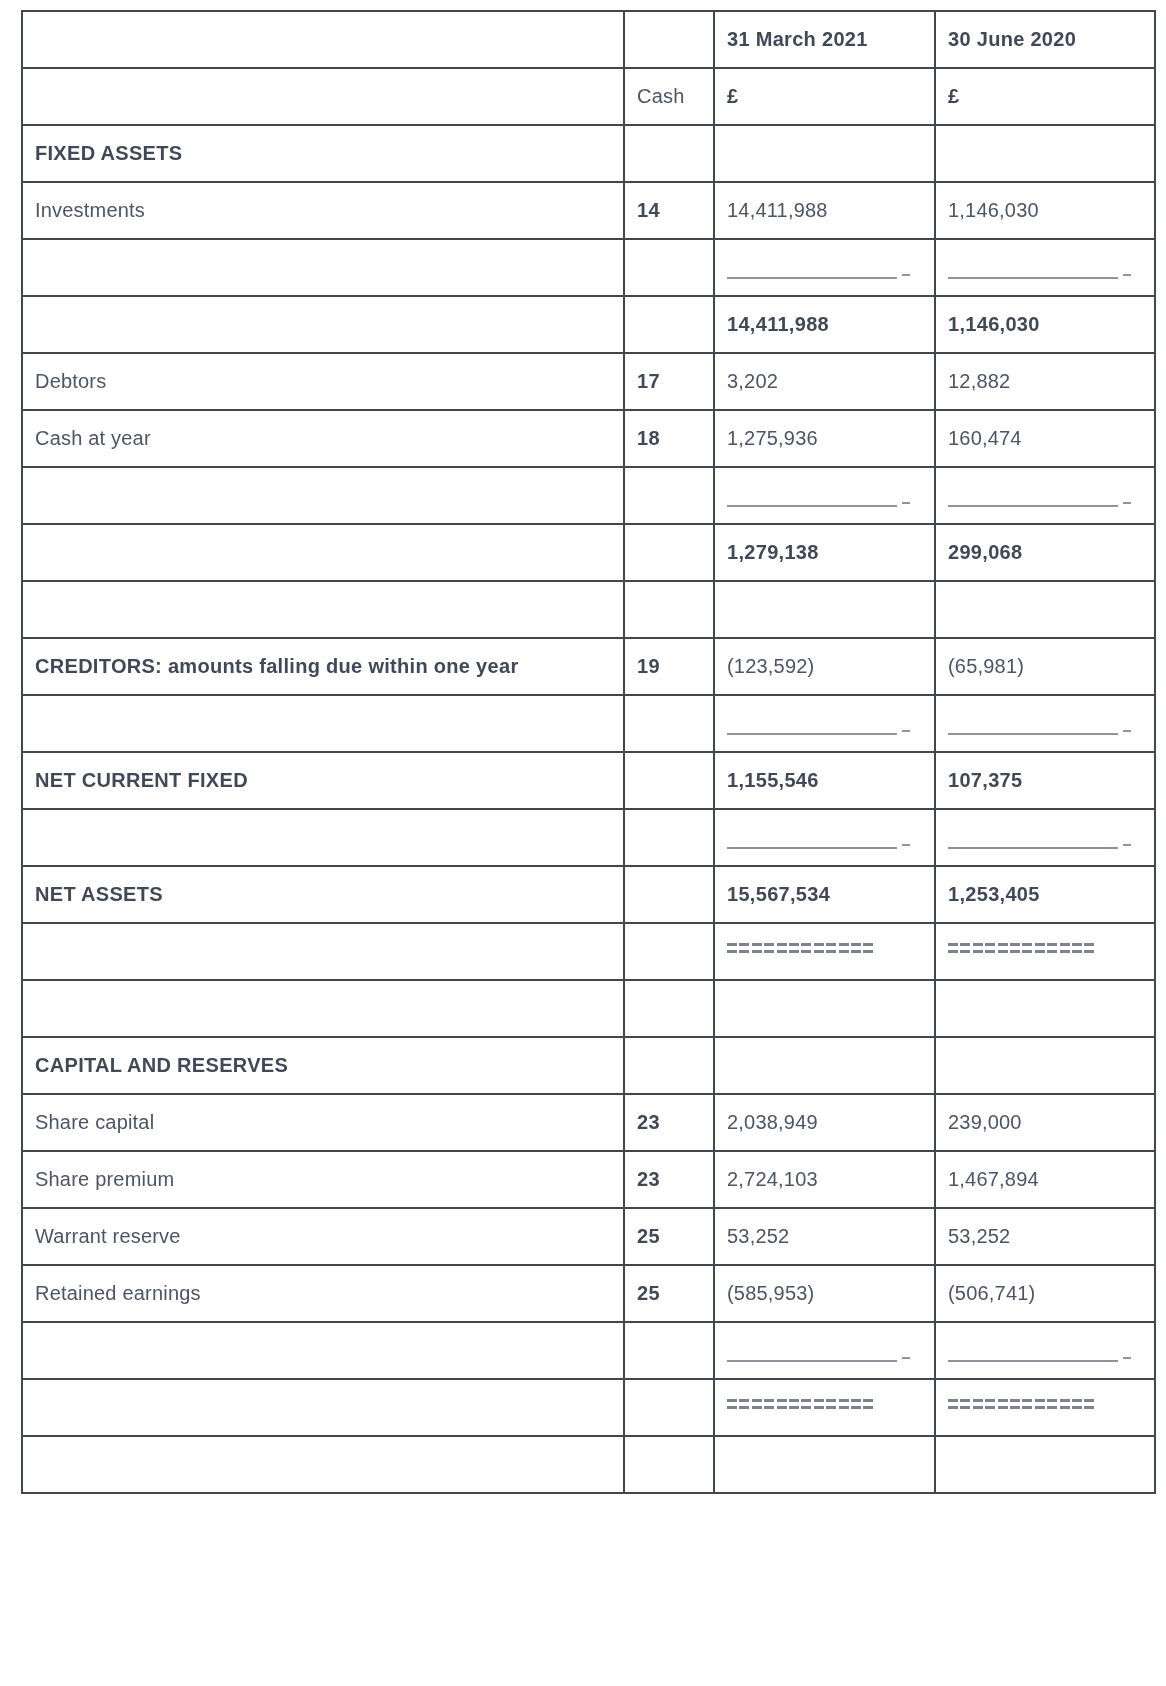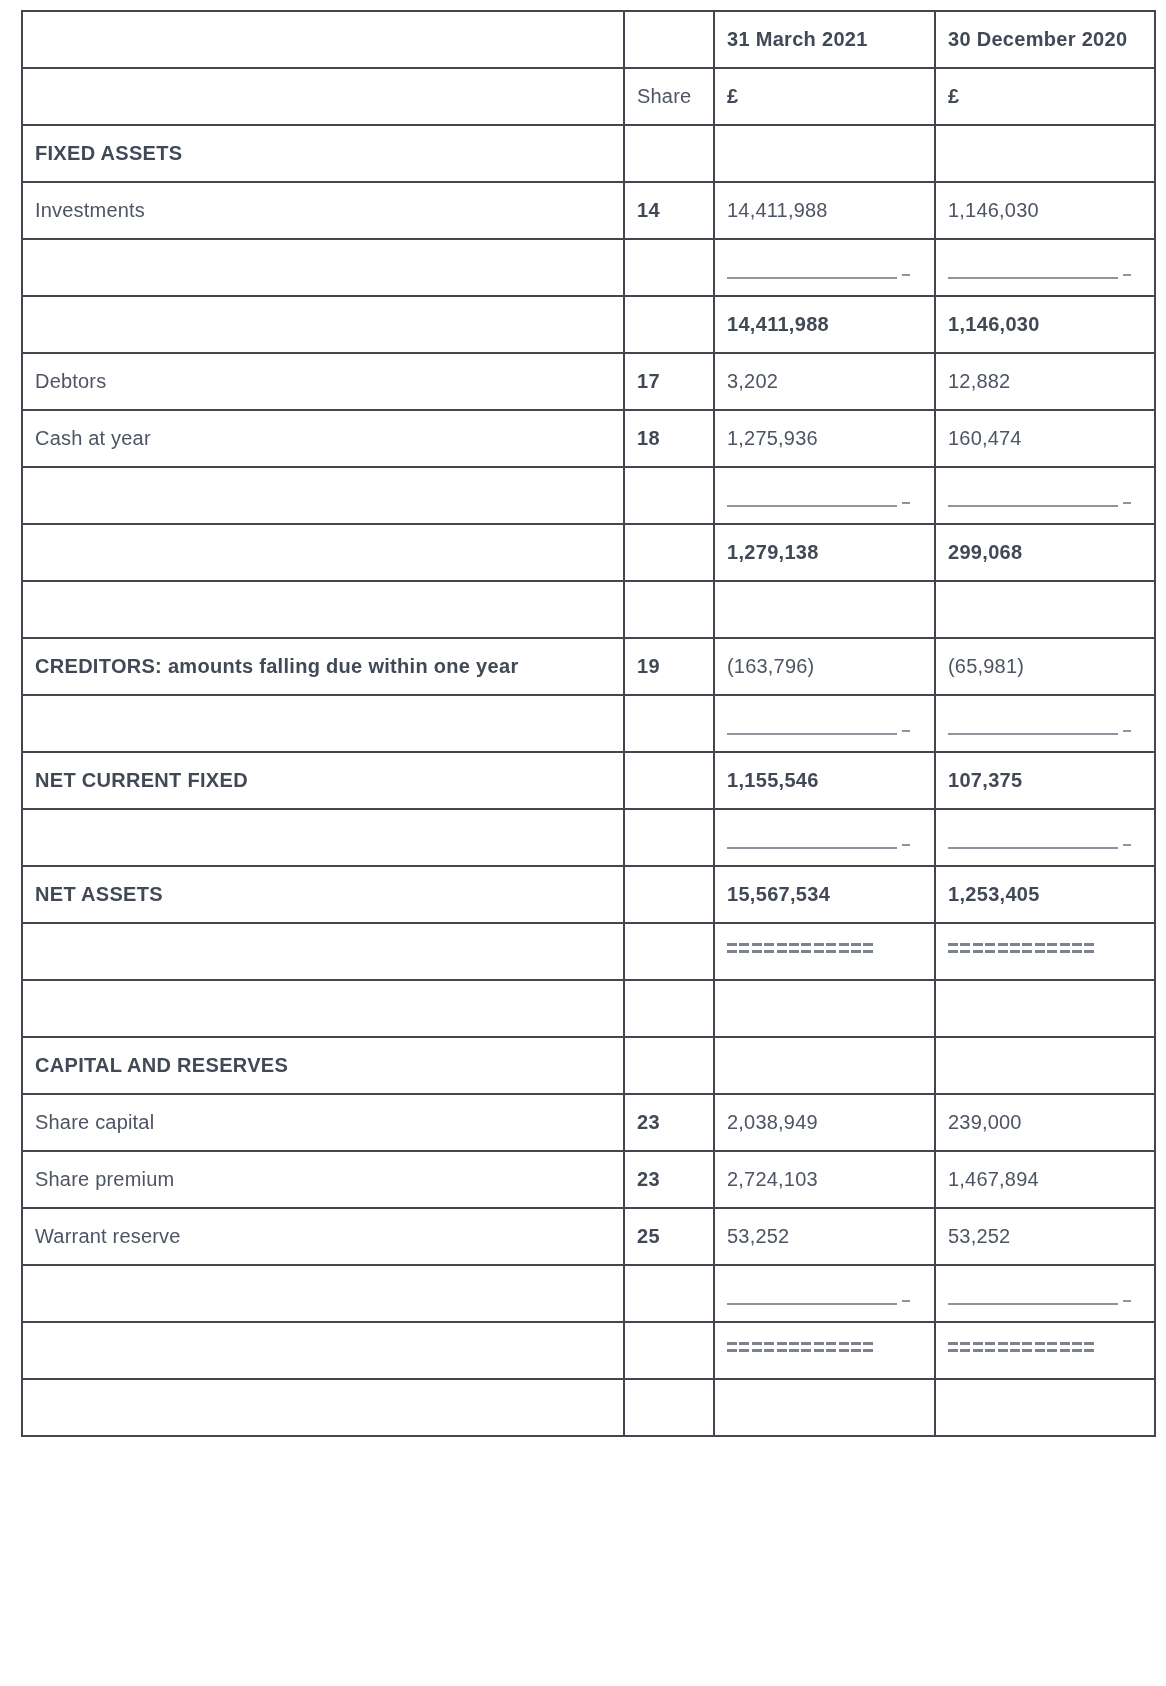--- a/index.html
+++ b/index.html
@@ -93,25 +93,25 @@
       <col class="c1">
       <col class="c2">
       <col class="c3">
       <col class="c4">
     </colgroup>
     <tbody>
         <tr>
           <td></td>
           <td></td>
           <td class="bold">31 March 2021</td>
-          <td class="bold">30 December 2020</td>
-        </tr>
-        <tr>
-          <td></td>
-          <td>Share</td>
+          <td class="bold">30 June 2020</td>
+        </tr>
+        <tr>
+          <td></td>
+          <td>Cash</td>
           <td class="bold">£</td>
           <td class="bold">£</td>
         </tr>
         <tr>
           <td class="bold">FIXED ASSETS</td>
           <td></td>
           <td></td>
           <td></td>
         </tr>
         <tr>
@@ -178,21 +178,21 @@
         </tr>
         <tr>
           <td></td>
           <td></td>
           <td></td>
           <td></td>
         </tr>
         <tr>
           <td class="bold">CREDITORS: amounts falling due within one year</td>
           <td class="bold">19</td>
-          <td>(163,796)</td>
+          <td>(123,592)</td>
           <td>(65,981)</td>
         </tr>
         <tr>
           <td></td>
           <td></td>
           <td>
             <div class="single-rule">
               <span class="sr-line"></span>
               <span class="sr-tick"></span>
             </div>
@@ -264,20 +264,26 @@
           <td>Share premium</td>
           <td class="bold">23</td>
           <td>2,724,103</td>
           <td>1,467,894</td>
         </tr>
         <tr>
           <td>Warrant reserve</td>
           <td class="bold">25</td>
           <td>53,252</td>
           <td>53,252</td>
+        </tr>
+        <tr>
+          <td>Retained earnings</td>
+          <td class="bold">25</td>
+          <td>(585,953)</td>
+          <td>(506,741)</td>
         </tr>
         <tr>
           <td></td>
           <td></td>
           <td>
             <div class="single-rule">
               <span class="sr-line"></span>
               <span class="sr-tick"></span>
             </div>
           </td>

